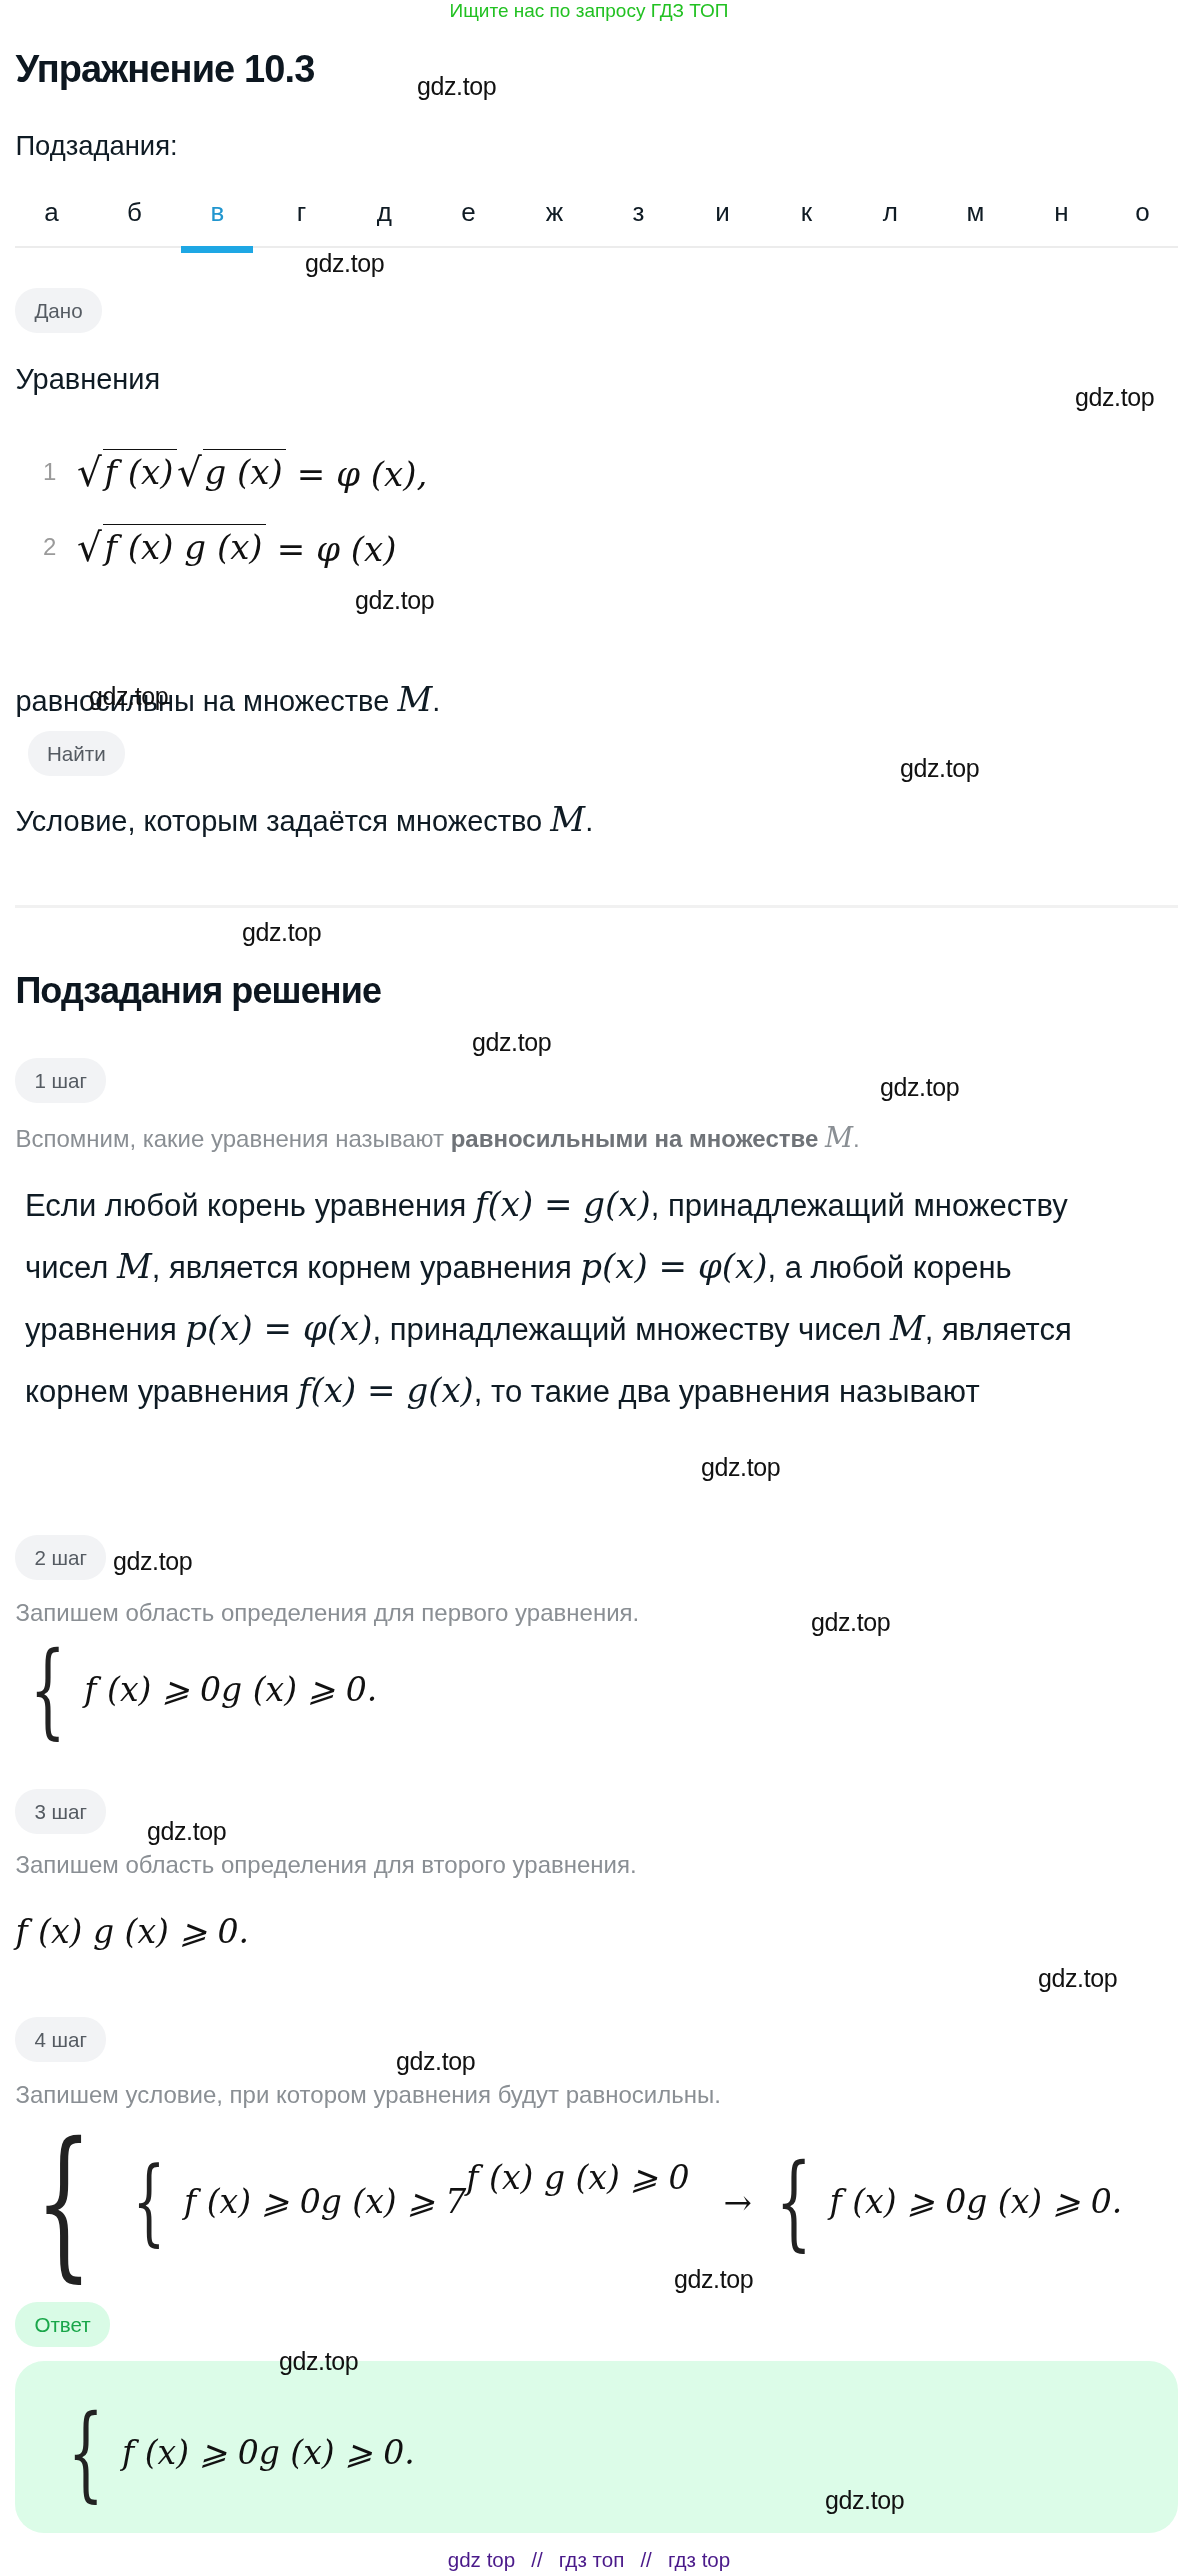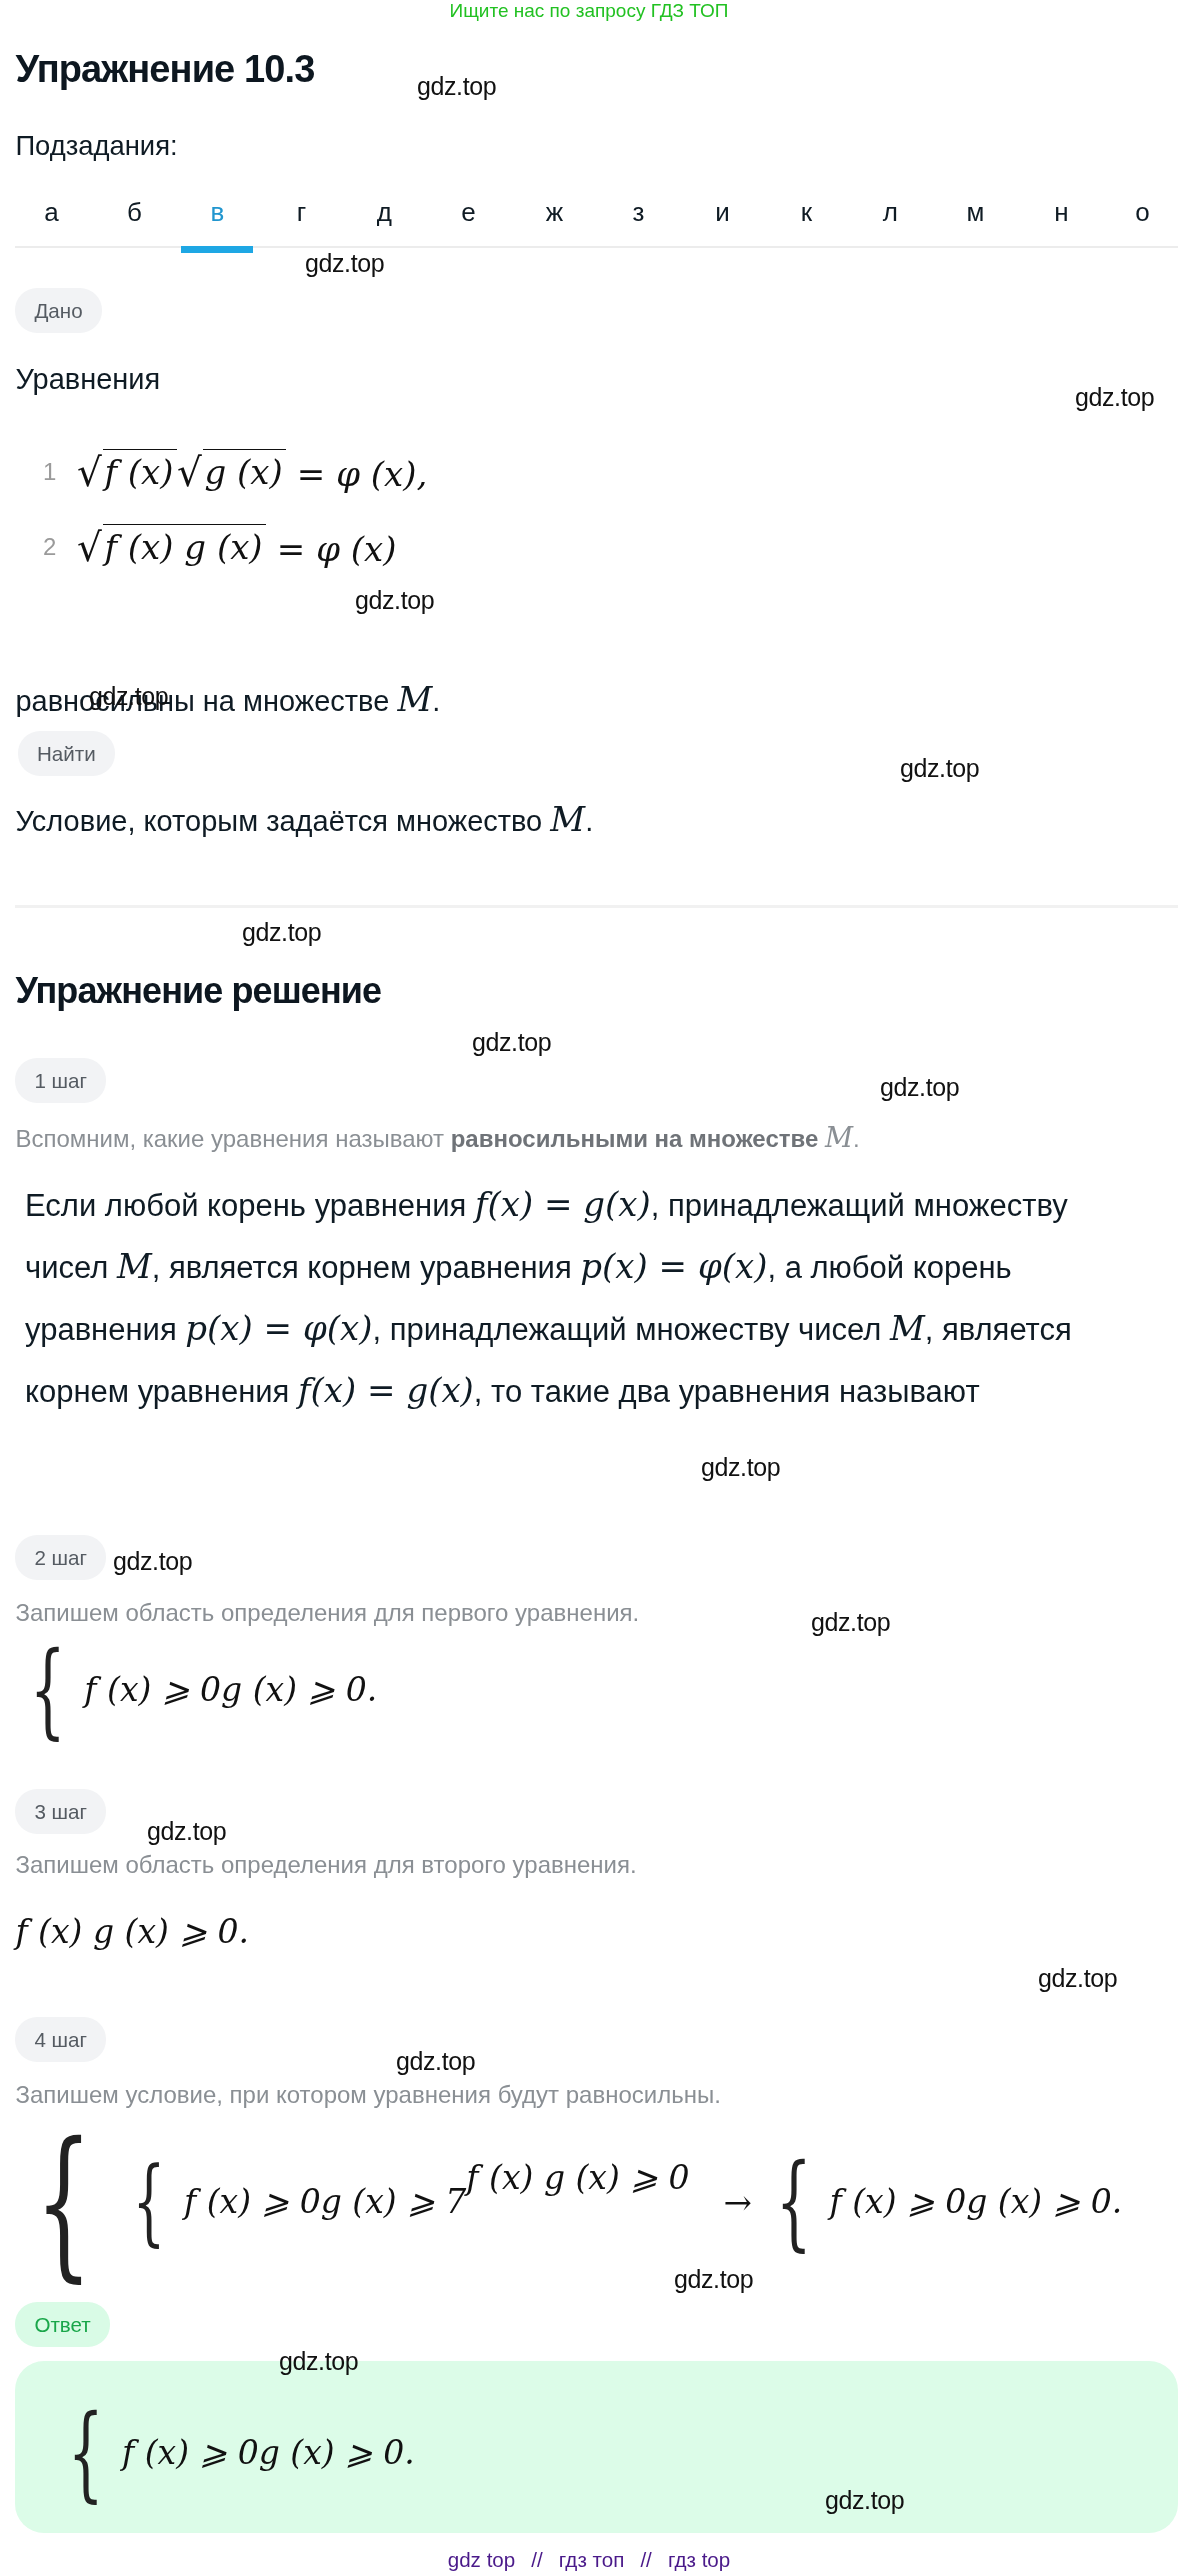--- a/index.html
+++ b/index.html
@@ -107,29 +107,29 @@
       </span>
     <span class="up">=</span> φ (x)
   </span>
 </div>
 
 <div class="abs body-text" style="left:15.4px; top:640px;margin-top:40px;">
   <span>равносильны на множестве</span>
   <span class="math" style="font-size:34px;">M</span><span>.</span>
 </div>
 
-<div class="abs badge" style="left:18px; top:731px;">Найти</div>
+<div class="abs badge" style="left:28px; top:731px;">Найти</div>
 <div class="abs body-text" style="left:15.4px; top:800px;">
   <span>Условие, которым задаётся множество</span>
   <span class="math" style="font-size:34px;">M</span><span>.</span>
 </div>
 
 <div class="abs separator"></div>
 
-<h2 class="abs section-title">Упражнение решение</h2>
+<h2 class="abs section-title">Подзадания решение</h2>
 
 <div class="abs badge" style="left:15.4px; top:1058px;">1 шаг</div>
 <div class="abs muted-text" style="left:15.4px; top:1122px;">
   <span>Вспомним, какие уравнения называют </span><b>равносильными на множестве</b>
   <span class="math" style="font-size:27.4px;">M</span><span>.</span>
 </div>
 
 <div class="abs para" style="top:1174px;">
   <span class="line">
     <span>Если любой корень уравнения </span><span class="m">f(x) = g(x)</span><span>, принадлежащий множеству</span>

